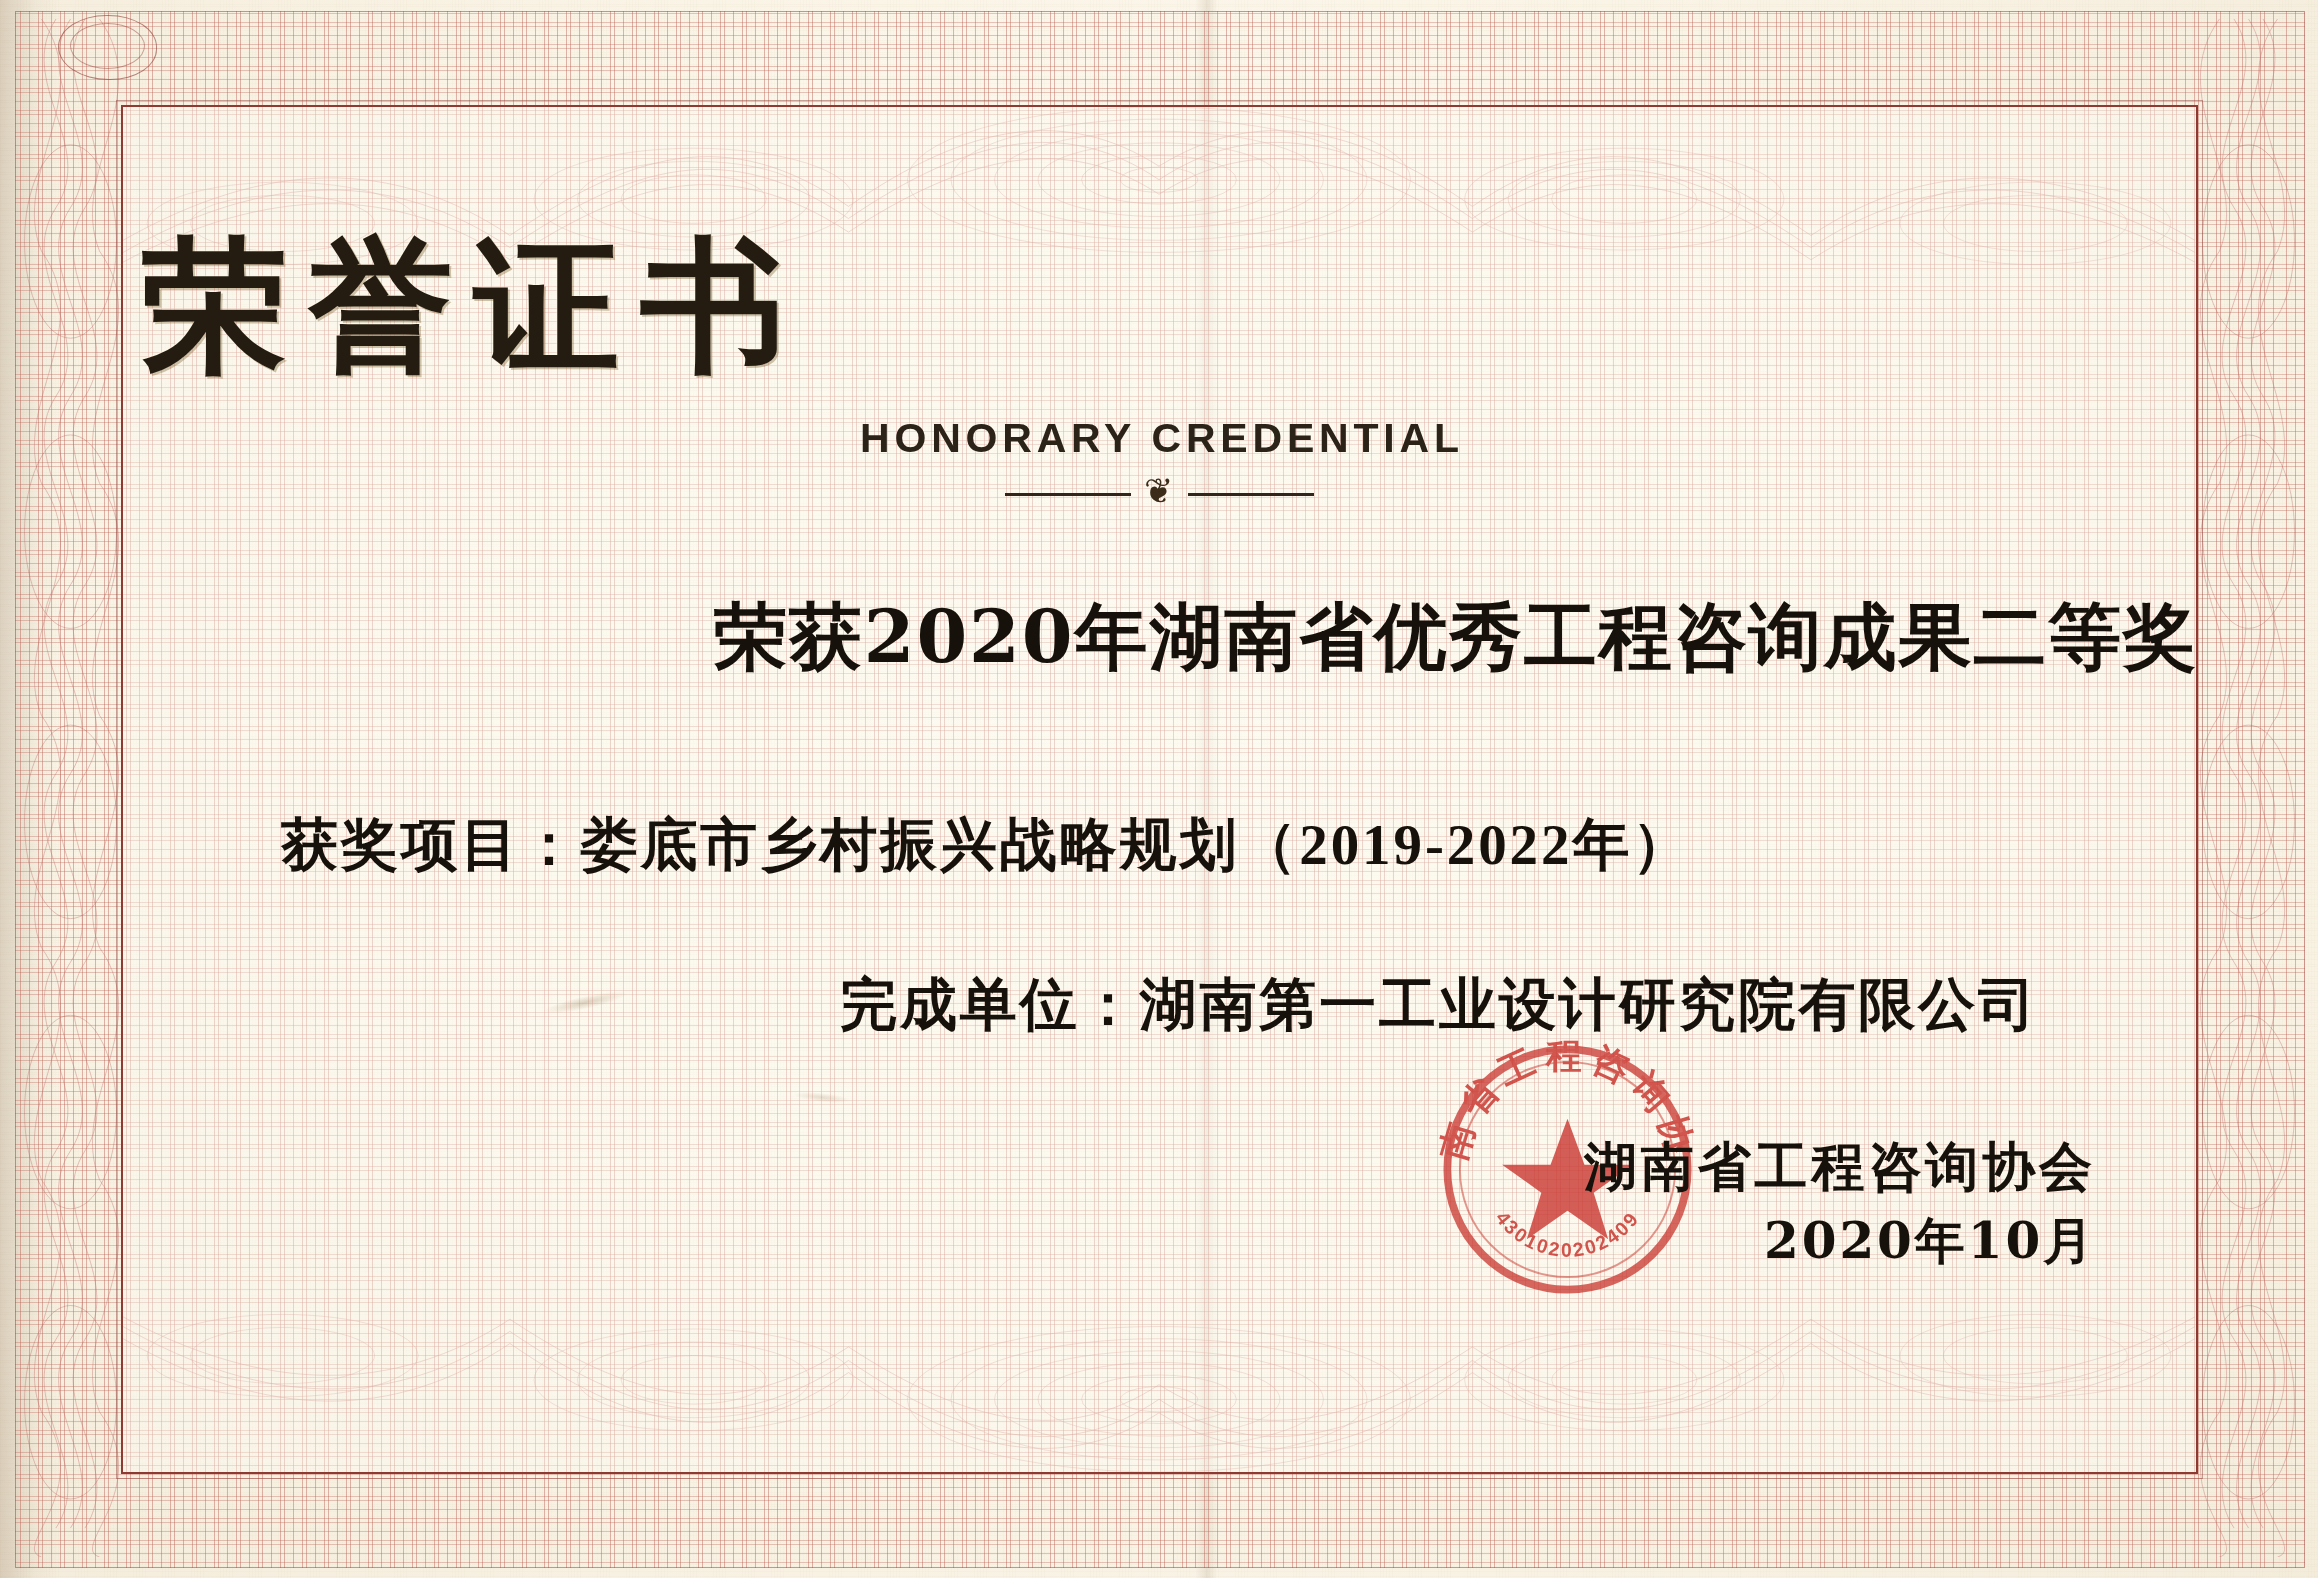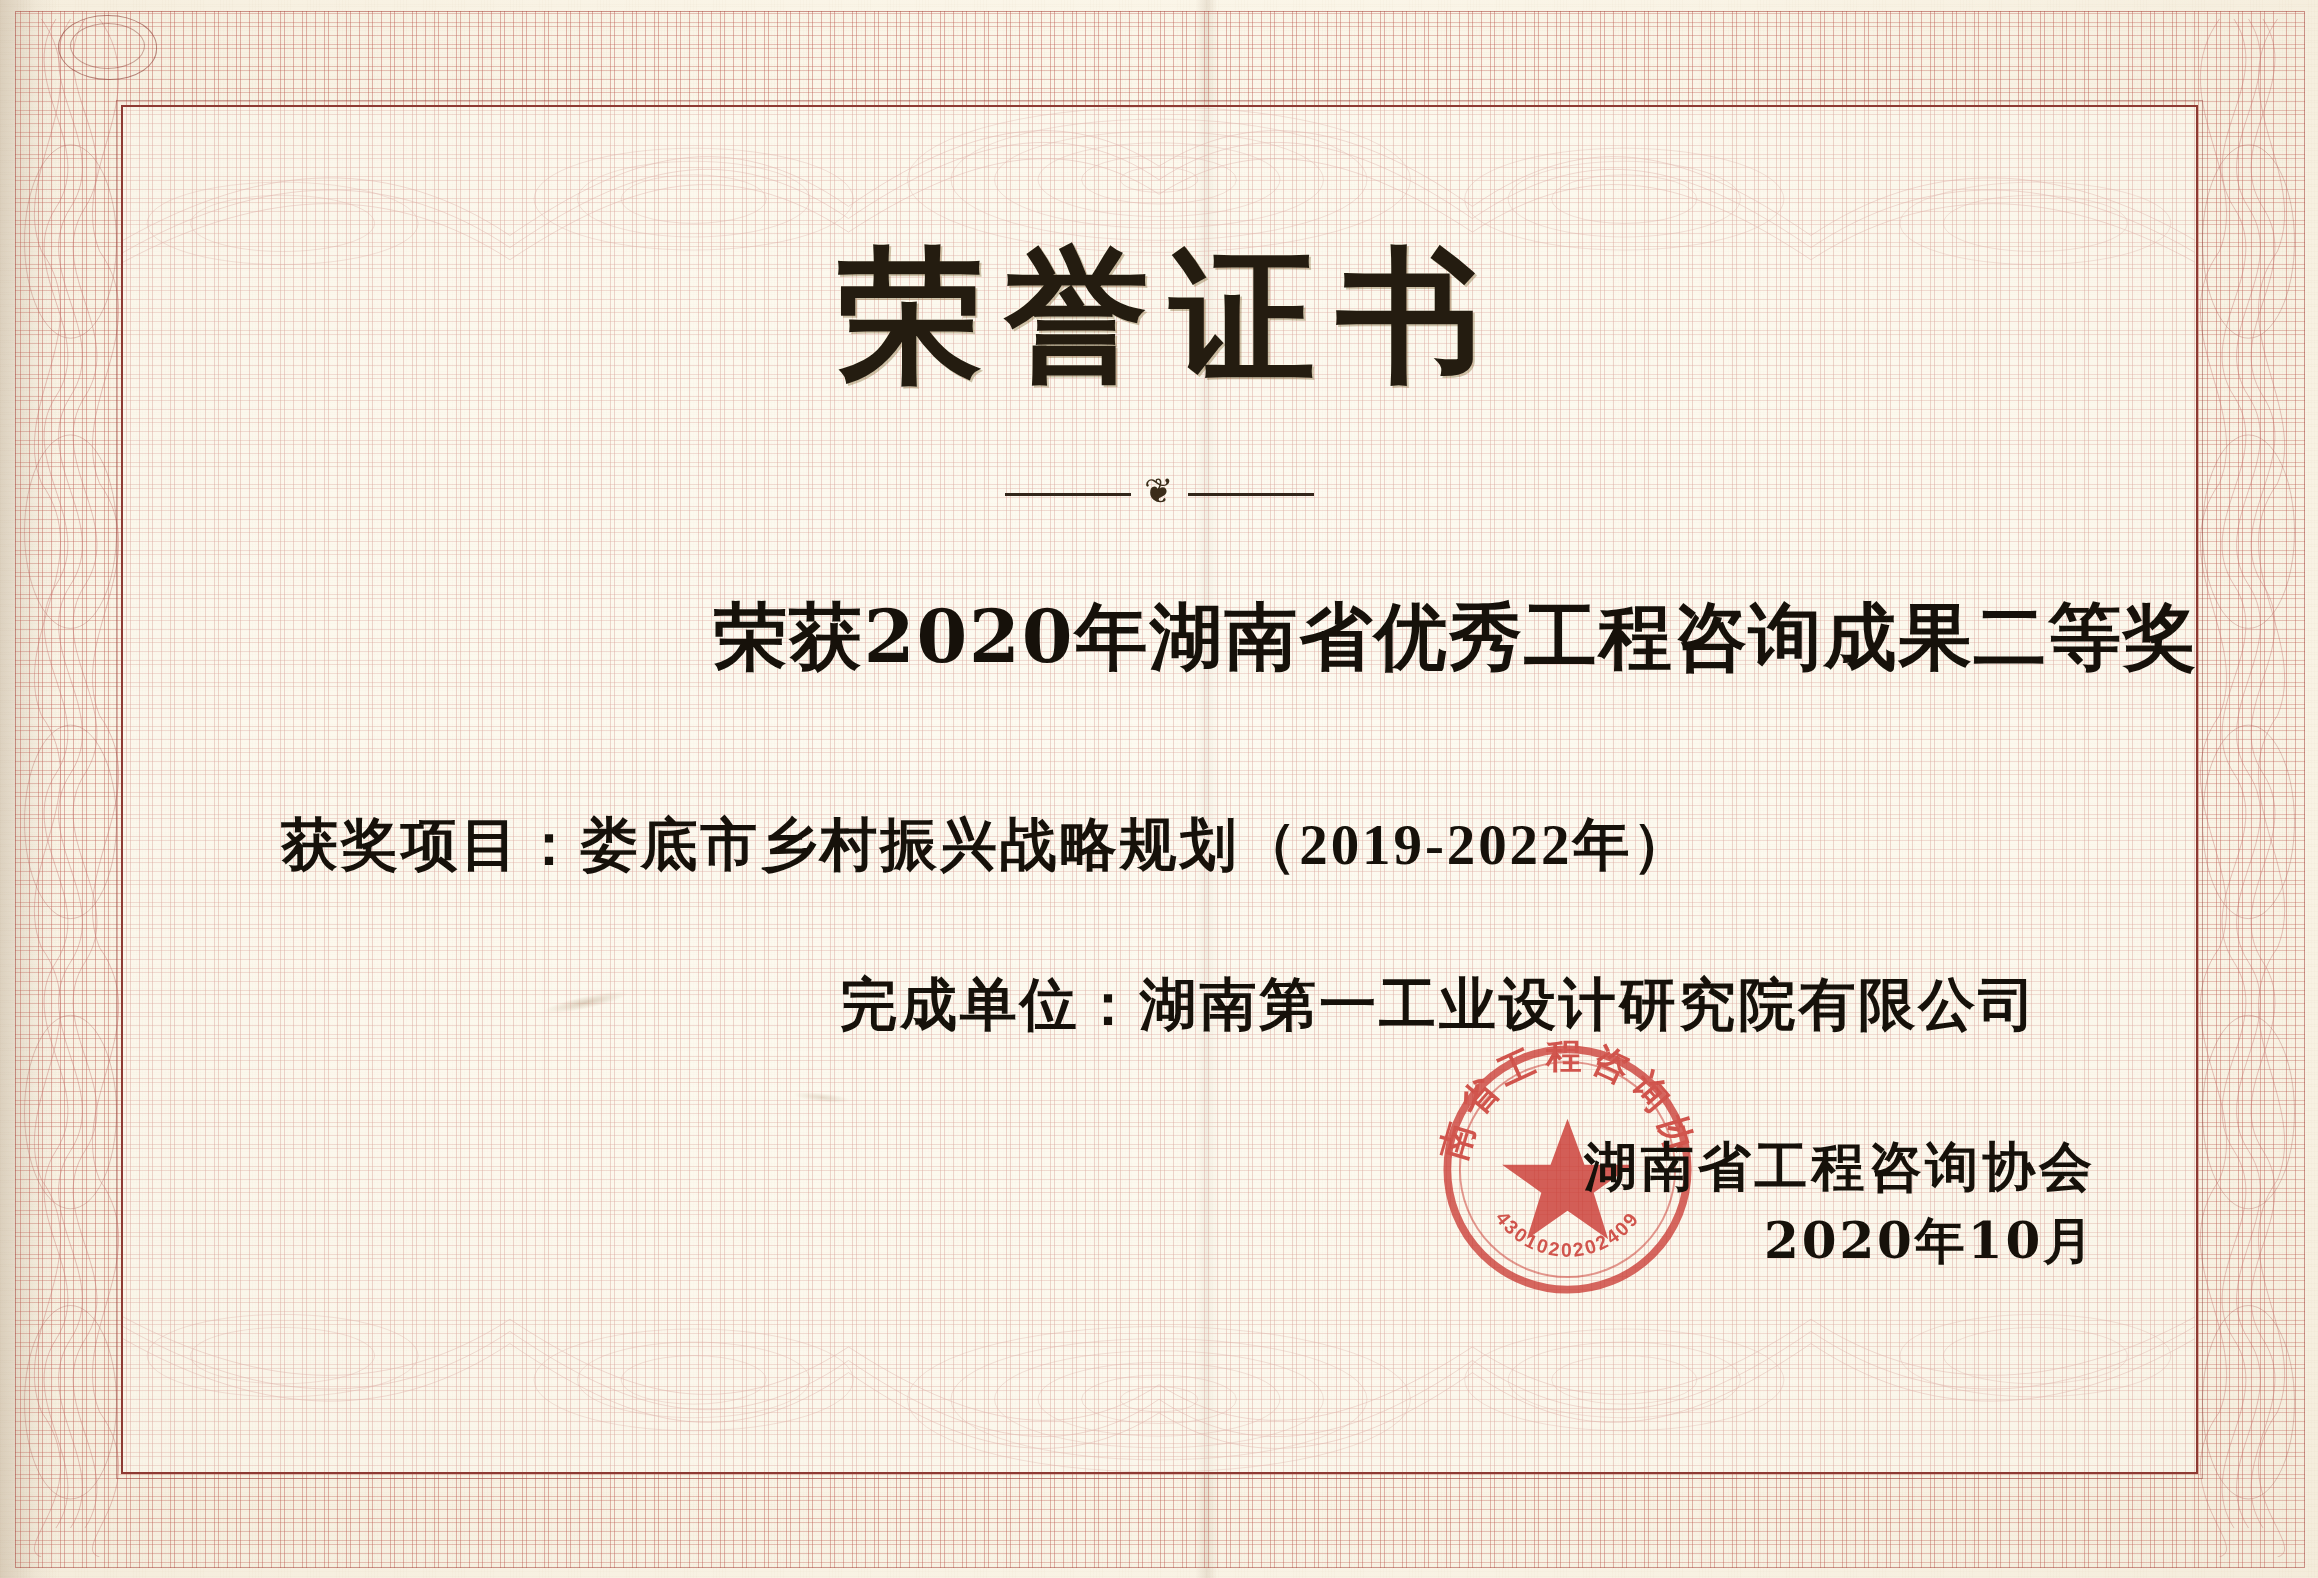--- a/index.html
+++ b/index.html
@@ -129,22 +129,22 @@
     left: 121px; top: 105px;
     width: 2077px;
     height: 1369px;
     box-sizing: border-box;
   }
 
   .title-zh {
     position: absolute;
     top: 140px;
     left: 0; right: 0;
-    text-align: center;
-    font-family: Liberation Serif, serif;
+    text-align: left;
+    font-family: Liberation Mono, monospace;
     font-weight: 700;
     font-size: 145px;
     letter-spacing: 21px;
     text-indent: 21px;
     color: #241c10;
     text-shadow:
        1.9px 1.9px 0 rgba(120,95,40,.35),
       -1px -1px 0 rgba(255,250,230,.5);
     line-height: 1;
   }
@@ -363,20 +363,21 @@
     <div class="inner-frame"></div>
   </div>
 
   <div class="smudge"></div>
   <div class="smudge2"></div>
 
   <div class="content">
 
     <div class="title-zh">荣誉证书</div>
 
+    <div class="title-en">HONORARY CREDENTIAL</div>
 
     <div class="divider">
       <span class="bar"></span>
       <span class="flourish">❦</span>
       <span class="bar"></span>
     </div>
 
     <div class="award-line">荣获2020年湖南省优秀工程咨询成果二等奖</div>
 
     <div class="detail-line detail-project">获奖项目：娄底市乡村振兴战略规划（2019-2022年）</div>

